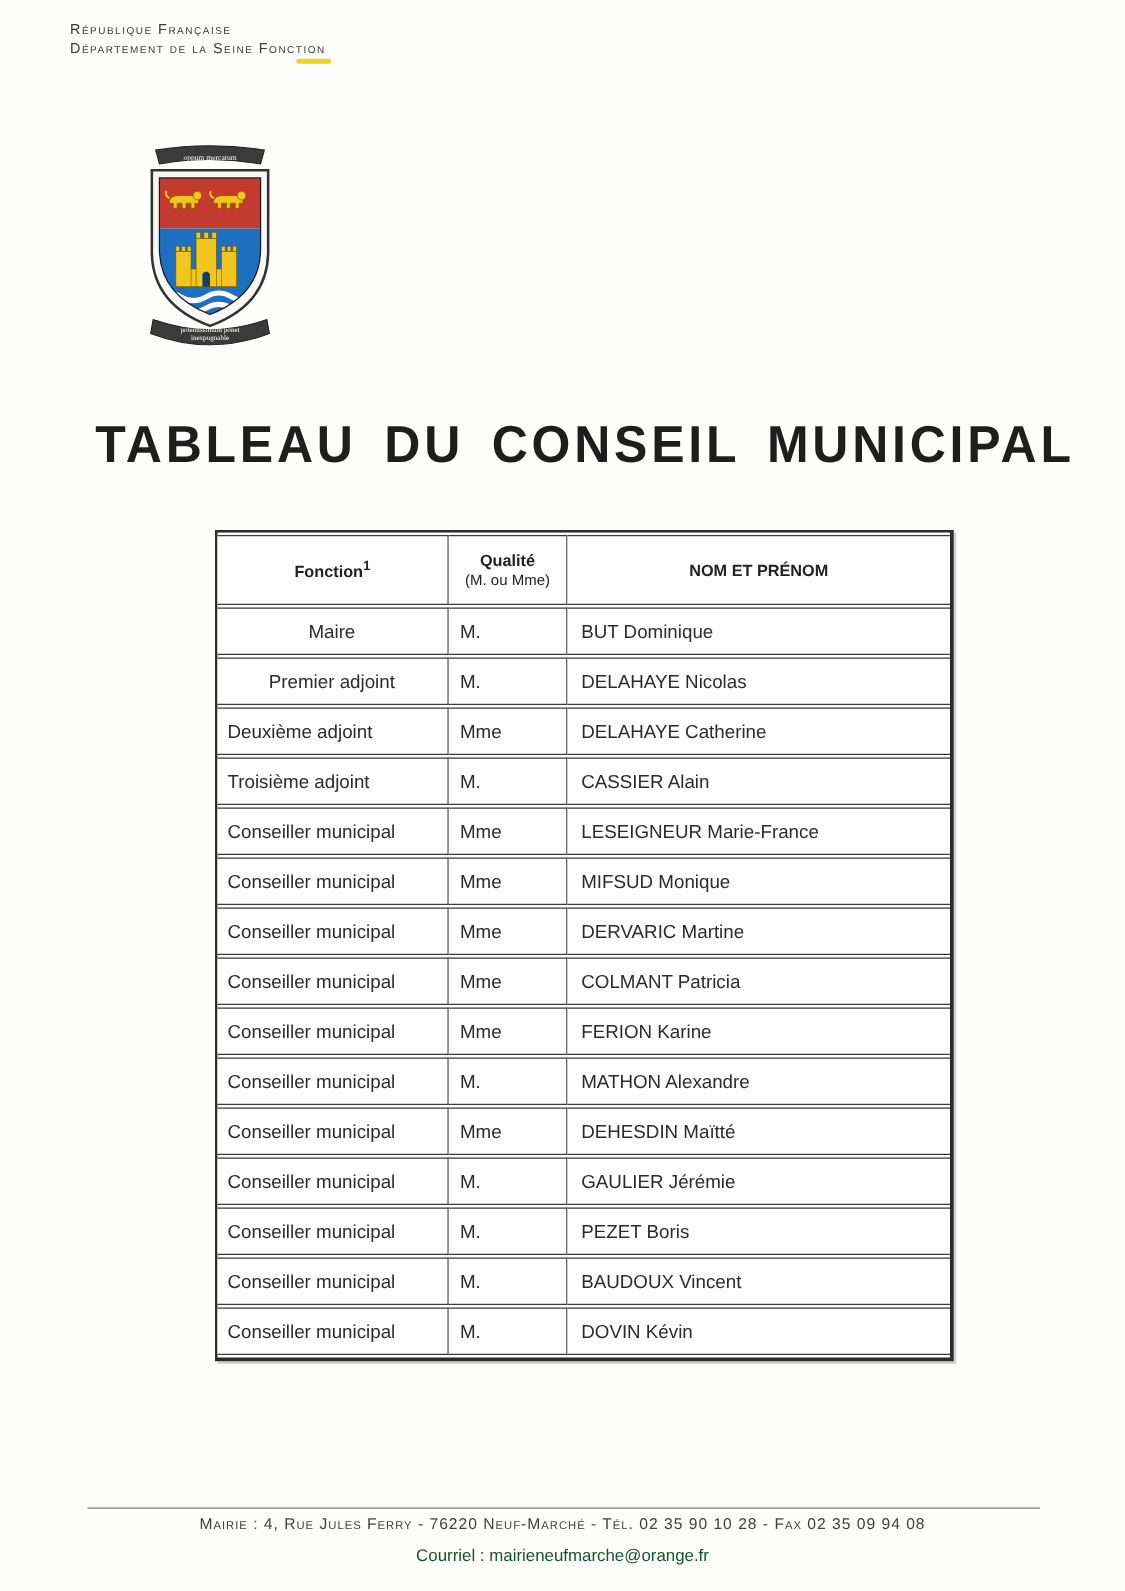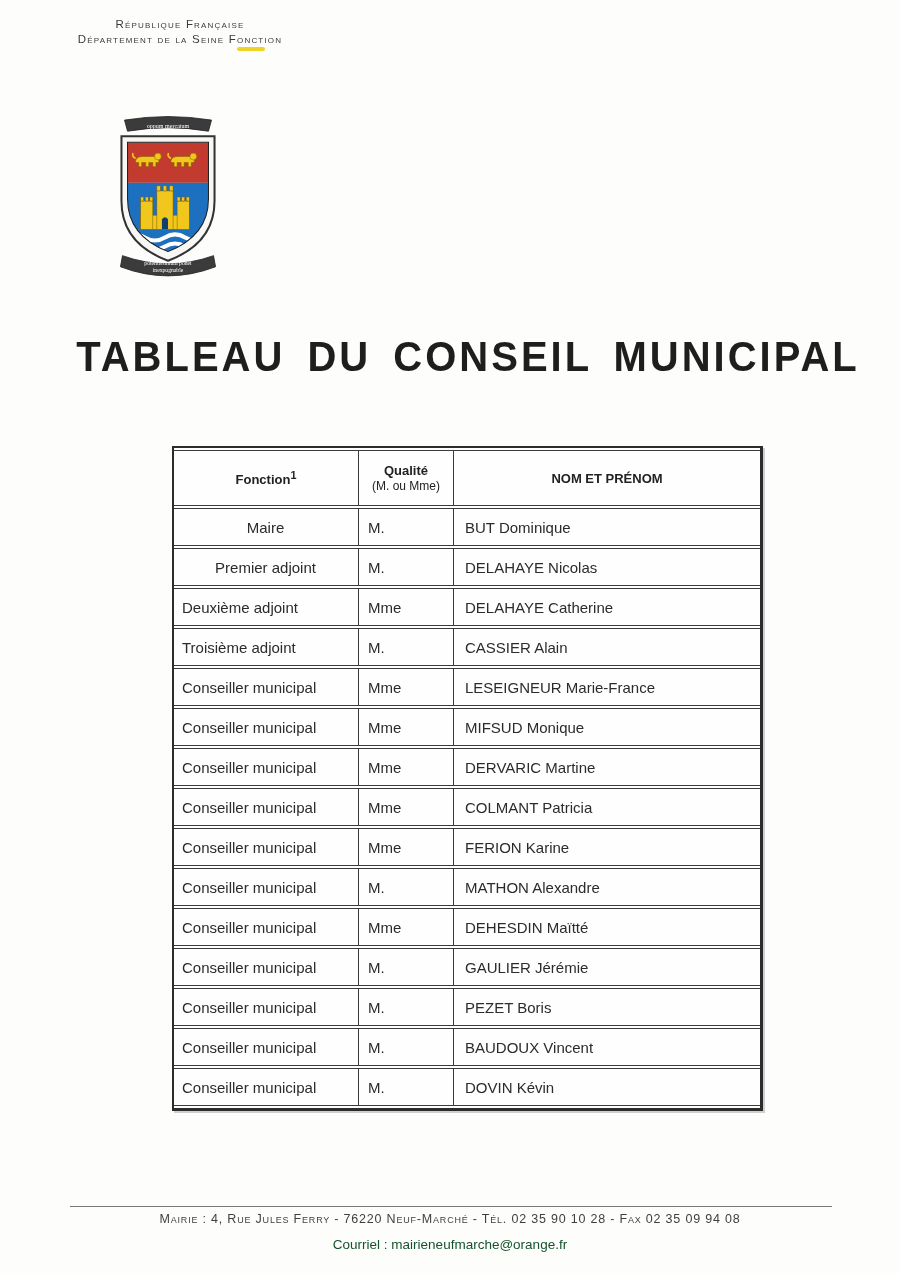--- a/index.html
+++ b/index.html
@@ -1,39 +1,39 @@
 <!DOCTYPE html>
 <html><head>
 <meta charset="utf-8">
 <style>
   html,body { margin:0; padding:0; background:#ffffff; }
   body { font-family:"Liberation Sans", sans-serif; color:#2a2a2a; }
   .page { position:relative; width:900px; height:1273px; background:#fdfdfc; overflow:hidden; margin:0 auto; }
 
   
-  .header-lines { position:absolute; top:18px; left:56px; width:248px; text-align:center;
+  .header-lines { position:absolute; top:18px; left:56px; width:248px; text-align:left;
                   font-variant:small-caps; letter-spacing:1.2px; color:#3a3a3a; }
   .header-lines .l1 { font-size:11.5px; }
   .header-lines .l2 { font-size:11.5px; margin-top:3px; }
   .highlight { position:absolute; left:237px; top:47px; width:28px; height:4px; border-radius:2px; }
 
   .commune { position:absolute; top:74px; left:86px; width:188px; text-align:center; color:#333; }
   .commune .c1 { font-variant:small-caps; letter-spacing:2px; font-size:12.5px; color:#3c3c3c; }
   .commune .c2 { font-size:17px; letter-spacing:2.5px; margin-top:6px; color:#2e2e2e; }
 
   .crest { position:absolute; top:112px; left:102px; width:132px; }
   .crest svg text { font-family:"Liberation Serif", serif; }
 
   
   .doc-title { position:absolute; top:334px; left:68px; width:800px; text-align:center;
                font-size:40px; font-weight:bold; letter-spacing:3px; word-spacing:8px;
                color:#1e1e1e; white-space:nowrap; transform:scaleY(1.04); }
 
   
-  .council-table-wrap { position:absolute; top:446px; left:172px; width:586px;
+  .council-table-wrap { position:absolute; top:424px; left:172px; width:586px;
                         border:2px solid #2c2c2c; border-right-width:3px; border-bottom-width:3px;
                         background:#fefefe; box-shadow:2px 2px 0 rgba(70,70,70,.25); }
   table.council { border-collapse:separate; border-spacing:0 2px; width:100%; }
   .council th, .council td { border-top:1.5px solid #3a3a3a; border-bottom:1.5px solid #3a3a3a;
                              background:#fefefe; }
   .council th:nth-child(1), .council td:nth-child(1),
   .council th:nth-child(2), .council td:nth-child(2) { border-right:1.5px solid #3a3a3a; }
   .council th { height:52px; vertical-align:middle; text-align:center; font-size:13px; color:#222; }
   .council th .sub { font-weight:normal; font-size:12px; margin-top:1px; }
   .council td { height:34px; font-size:15px; color:#2b2b2b; vertical-align:middle; }

